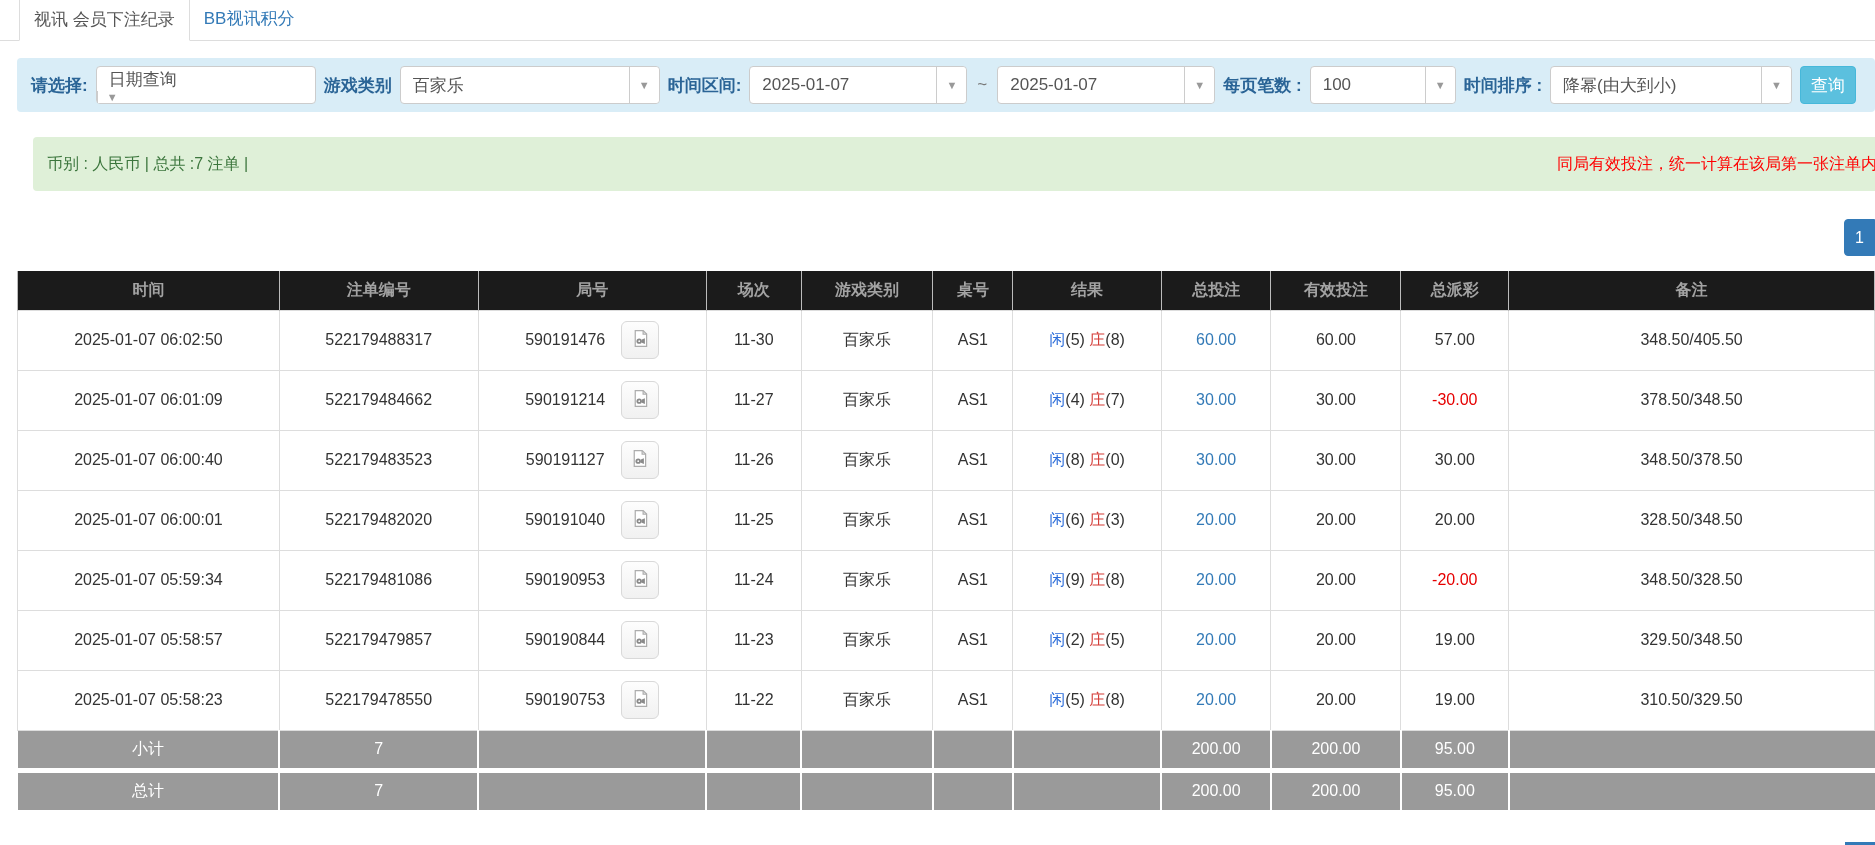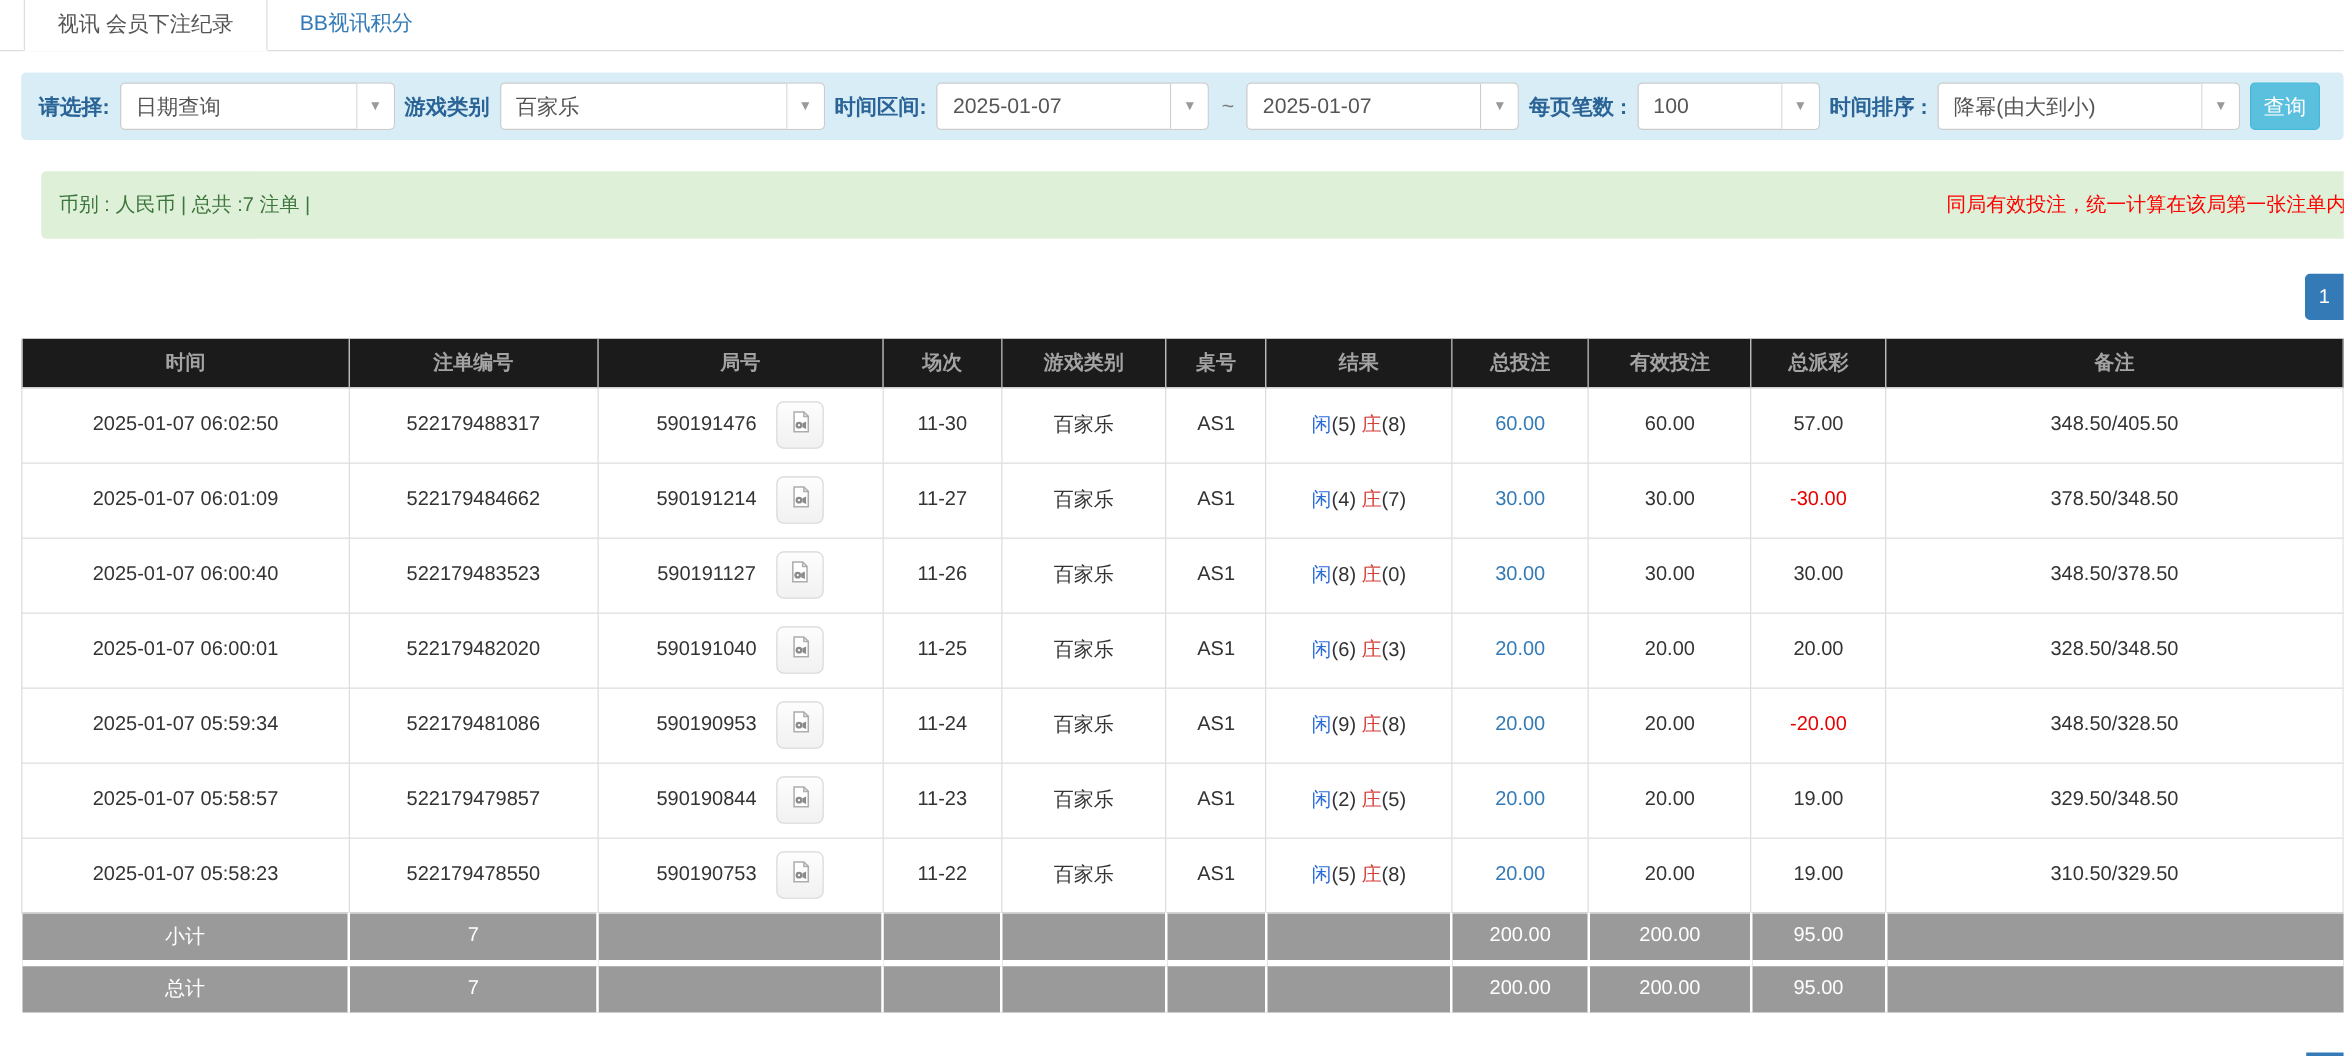--- a/index.html
+++ b/index.html
@@ -11,21 +11,21 @@
   }
   .page { width:1875px; height:845px; position:relative; }
 
   
   .tabbar {
     display:flex; align-items:flex-end;
     height:41px; border-bottom:1px solid #ddd;
     padding-left:19px;
   }
   .tab {
-    height:41px; line-height:40px; padding:0 26px;
+    height:41px; line-height:40px; padding:0 14px;
     font-size:17px; cursor:pointer; white-space:nowrap;
   }
   .tab.active {
     color:#555; background:#fff;
     border-left:1px solid #ddd; border-right:1px solid #ddd;
     margin-bottom:-1px; border-bottom:1px solid #fff;
   }
   .tab.plain { color:#337ab7; }
 
   
@@ -42,21 +42,21 @@
   }
   .combo .combo-text {
     padding:0 12px; display:flex; align-items:center; color:#555;
     flex:1 1 auto; white-space:nowrap; overflow:hidden;
   }
   .combo .caret-box {
     width:30px; border-left:1px solid #ccc; display:flex;
     align-items:center; justify-content:center; color:#999; font-size:11px;
     border-radius:0 4px 4px 0; background:#fff;
   }
-  .w-select { width:220px; }
+  .w-select { width:220px;flex-direction:column; }
   .w-game   { width:260px; }
   .w-date   { width:218px;gap:30px; }
   .w-pp     { width:146px; }
   .w-sort   { width:242px; }
   .tilde { color:#777; padding:0 2px; }
   .search-btn {
     background:#5bc0de; color:#fff; border:1px solid #46b8da;
     border-radius:4px; width:56px; height:38px; font-size:17px;
     cursor:pointer; font-family:inherit;
   }

